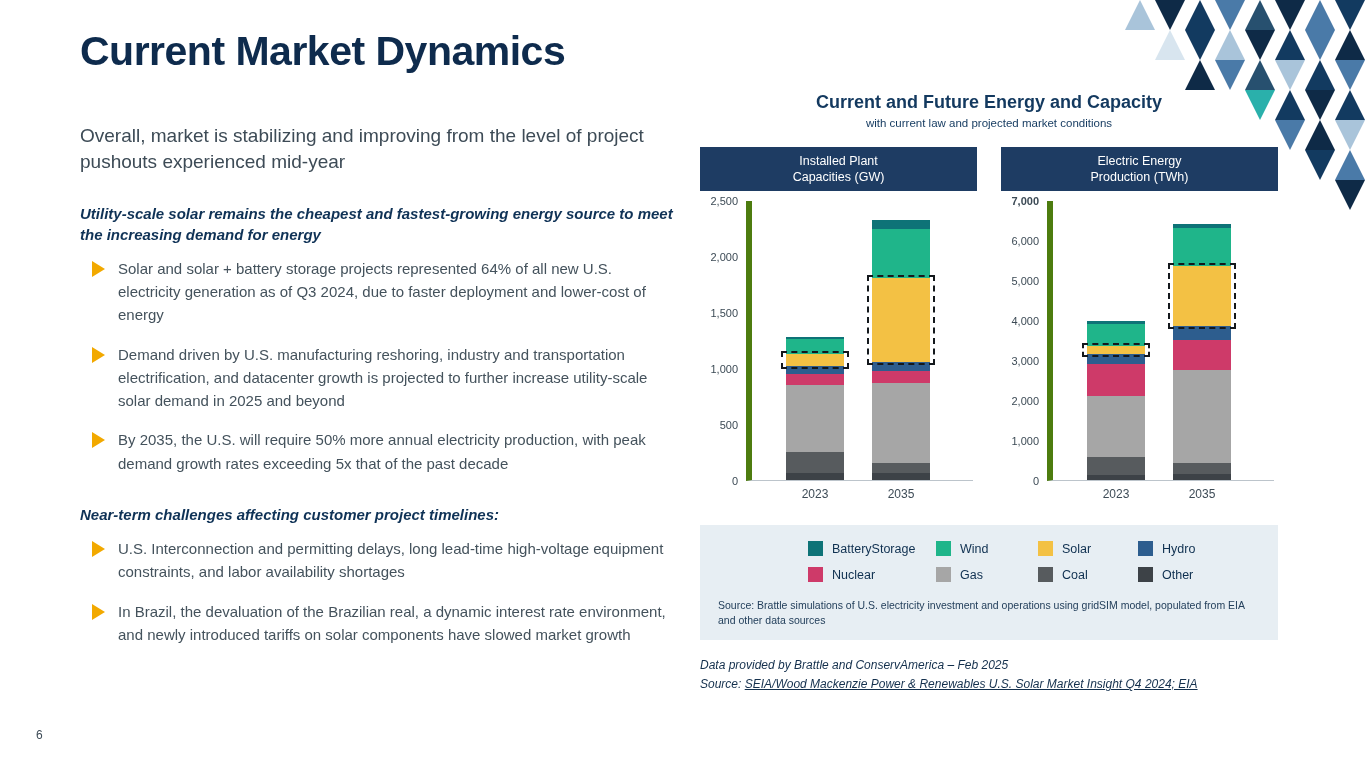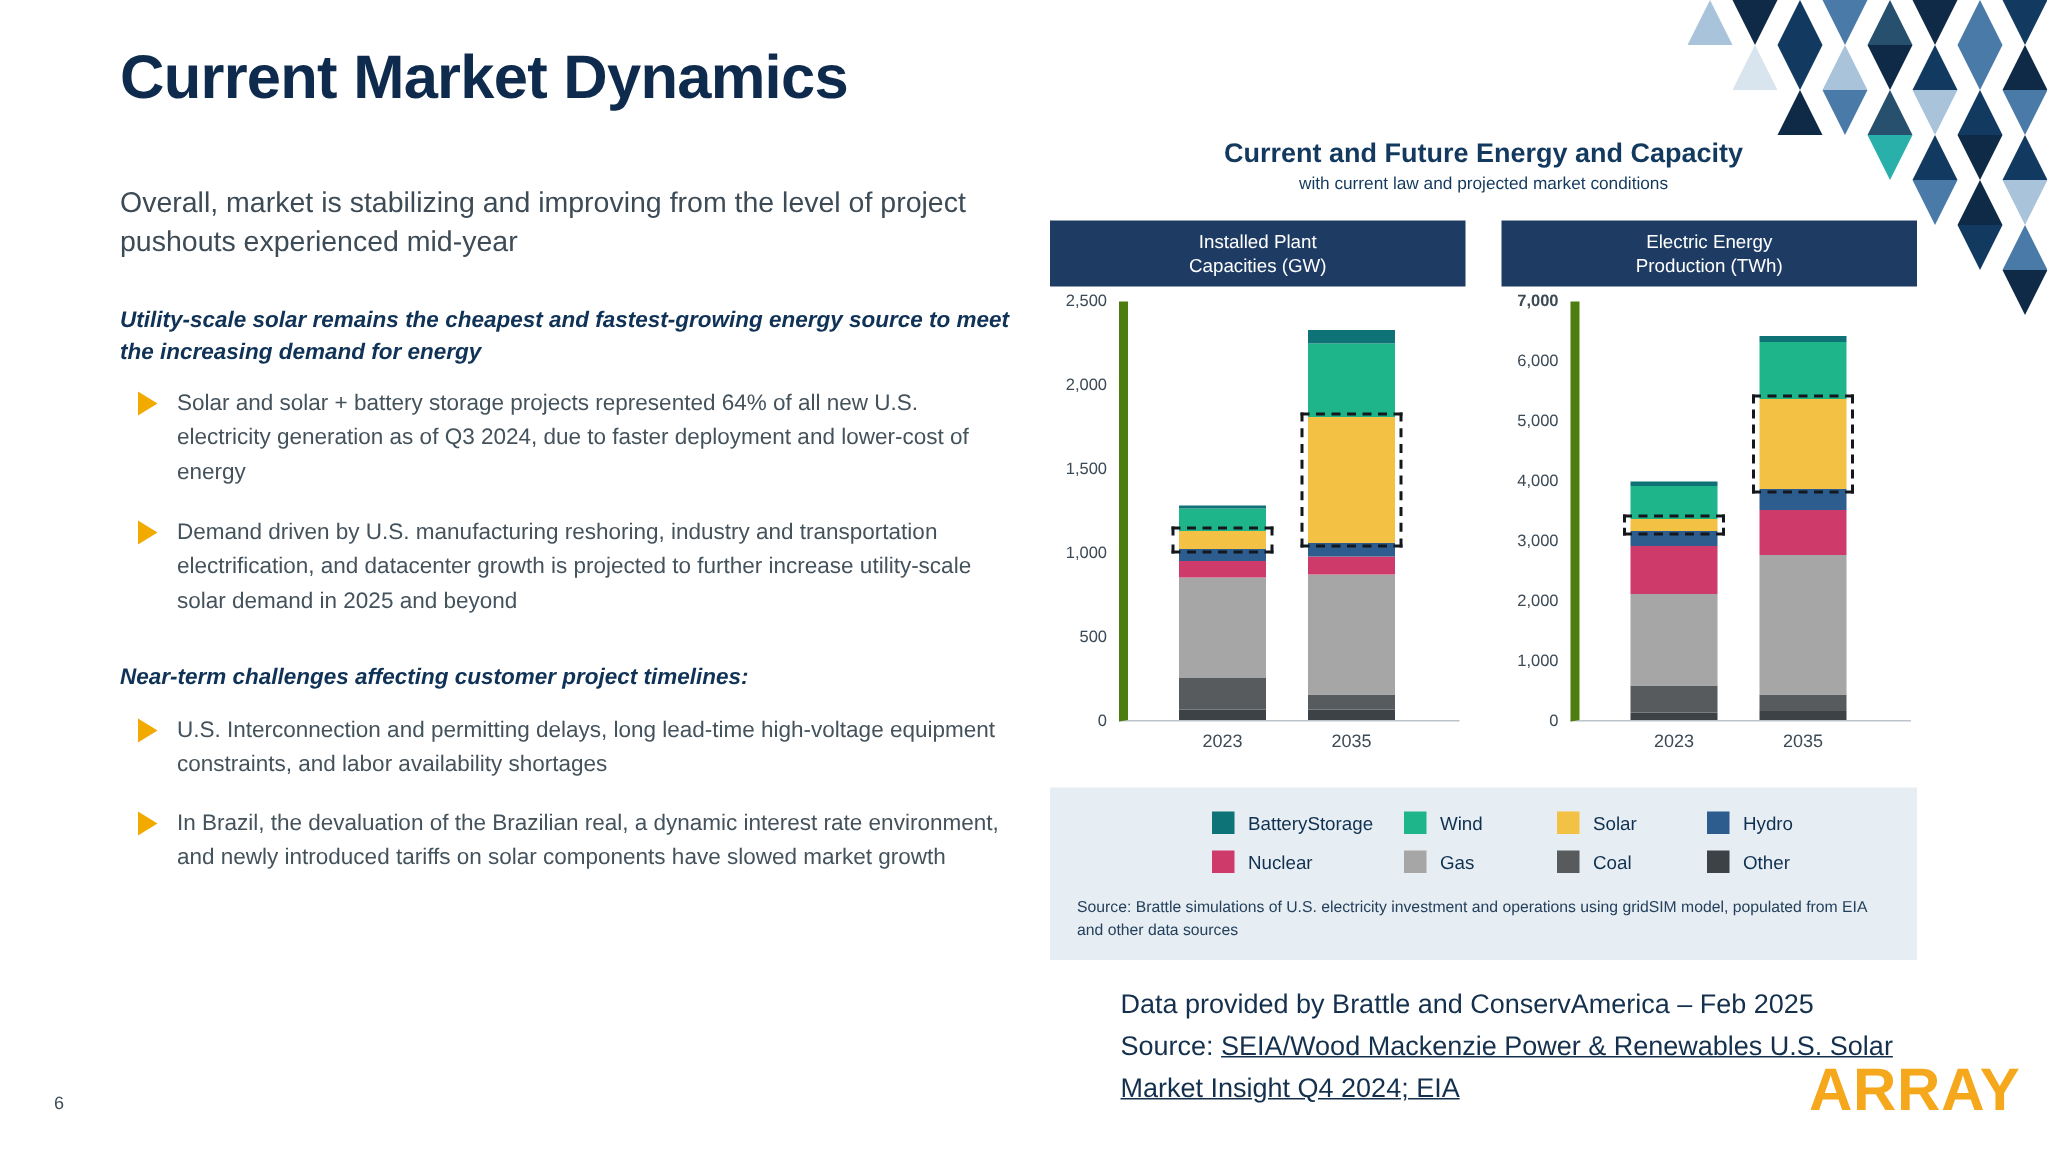--- a/index.html
+++ b/index.html
@@ -38,21 +38,21 @@
 
   
   .legend-box { margin-top:20px; background:#e7eef3; padding:16px 31px 12px 18px; }
   .legend-grid { display:grid; grid-template-columns:128px 102px 100px 100px; row-gap:11px;
     margin:0 10px 16px 90px; }
   .legend-item { display:flex; align-items:center; gap:9px; font-size:12.5px; color:#0f3050; }
   .swatch { width:15px; height:15px; flex:none; }
   .legend-source { font-size:10.5px; color:#24405c; line-height:1.45; }
 
   
-  .footnote { margin-top:16px; font-size:18px; color:#14304d; line-height:1.55;margin-left:47px; }
+  .footnote { margin-top:16px; font-style:italic; font-size:12px; color:#14304d; line-height:1.55; }
   .footnote-link { text-decoration:underline; color:inherit; cursor:pointer; }
 
   .page-number { position:absolute; left:36px; bottom:26px; font-size:12px; color:#3d4b56; }
   .logo { position:absolute; right:18px; bottom:18px; font-size:40px; font-weight:bold; color:#f5a81c; letter-spacing:0.5px; }
 </style>
 </head>
 <body>
 
 <div class="slide">
 
@@ -96,20 +96,24 @@
     <div id="sections">
         <div class="section-heading">Utility-scale solar remains the cheapest and fastest-growing energy source to meet the increasing demand for energy</div>
         <div class="bullet">
           <span class="bullet-icon"></span>
           <span class="bullet-text">Solar and solar + battery storage projects represented 64% of all new U.S. electricity generation as of Q3 2024, due to faster deployment and lower-cost of energy</span>
         </div>
         <div class="bullet">
           <span class="bullet-icon"></span>
           <span class="bullet-text">Demand driven by U.S. manufacturing reshoring, industry and transportation electrification, and datacenter growth is projected to further increase utility-scale solar demand in 2025 and beyond</span>
         </div>
+        <div class="bullet">
+          <span class="bullet-icon"></span>
+          <span class="bullet-text">By 2035, the U.S. will require 50% more annual electricity production, with peak demand growth rates exceeding 5x that of the past decade</span>
+        </div>
         <div class="section-heading">Near-term challenges affecting customer project timelines:</div>
         <div class="bullet">
           <span class="bullet-icon"></span>
           <span class="bullet-text">U.S. Interconnection and permitting delays, long lead-time high-voltage equipment constraints, and labor availability shortages</span>
         </div>
         <div class="bullet">
           <span class="bullet-icon"></span>
           <span class="bullet-text">In Brazil, the devaluation of the Brazilian real, a dynamic interest rate environment, and newly introduced tariffs on solar components have slowed market growth</span>
         </div>
       </div>
@@ -243,15 +247,14 @@
 
     <div class="footnote">
       <div>Data provided by Brattle and ConservAmerica – Feb 2025</div>
       <div>
         <span>Source:  </span><a class="footnote-link">SEIA/Wood Mackenzie Power &amp; Renewables U.S. Solar Market Insight Q4 2024; EIA</a>
       </div>
     </div>
   </div>
 
   <div class="page-number">6</div>
-  <div class="logo">ARRAY</div>
 
 </div>
 
 </body></html>

